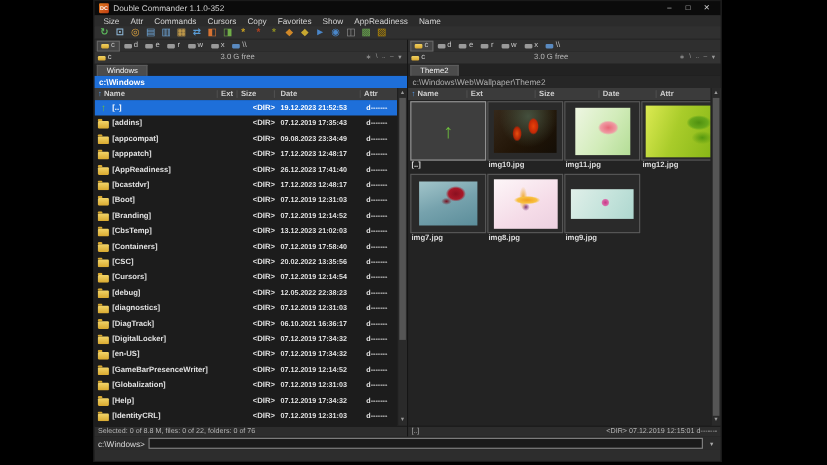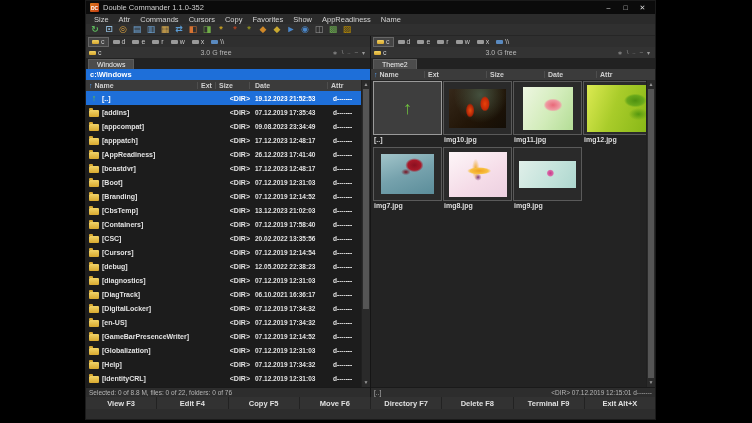--- a/index.html
+++ b/index.html
@@ -524,20 +524,21 @@
           <span class="cornerbtn">∗</span>
               <span class="cornerbtn">\</span>
               <span class="cornerbtn">..</span>
               <span class="cornerbtn">–</span>
               <span class="cornerbtn">▾</span>
             </span>
         </div>
         <div class="tabrow">
           <span class="tab">Theme2</span>
         </div>
+        <div class="pathrow inactive">c:\Windows\Web\Wallpaper\Theme2</div>
         <div class="headrow">
           <span class="hcol" style="width:54px;">
             <span class="sort">↑</span><span>Name</span>
           </span>
           <span class="hcol" style="width:62px;">Ext</span>
           <span class="hcol" style="width:58px;">Size</span>
           <span class="hcol" style="width:52px;">Date</span>
           <span class="hcol" style="flex:1;border-right:none;">Attr</span>
         </div>
         <div class="thumbs">
@@ -598,27 +599,21 @@
             </span>
           <span class="vs-arrow">▼</span>
         </div>
         <div class="statusrow">
           <span>[..]</span>
           <span>&lt;DIR&gt; 07.12.2019 12:15:01 d-------</span>
         </div>
       </div>
     </div>
 
-
-    <div class="fnbar">
-
-    <span class="fnbtn">View F3</span>
-        <span class="fnbtn">Edit F4</span>
-        <span class="fnbtn">Copy F5</span>
-        <span class="fnbtn">Move F6</span>
-        <span class="fnbtn">Directory F7</span>
-        <span class="fnbtn">Delete F8</span>
-        <span class="fnbtn">Terminal F9</span>
-        <span class="fnbtn">Exit Alt+X</span>
-      </div>
+    <div class="cmdline">
+      <span class="prompt">c:\Windows&gt;</span>
+      <input class="cmdinput" type="text" value="" style="">
+      <span class="chev">▾</span>
+    </div>
+
 
   </div>
 </div>
 
 </body></html>

